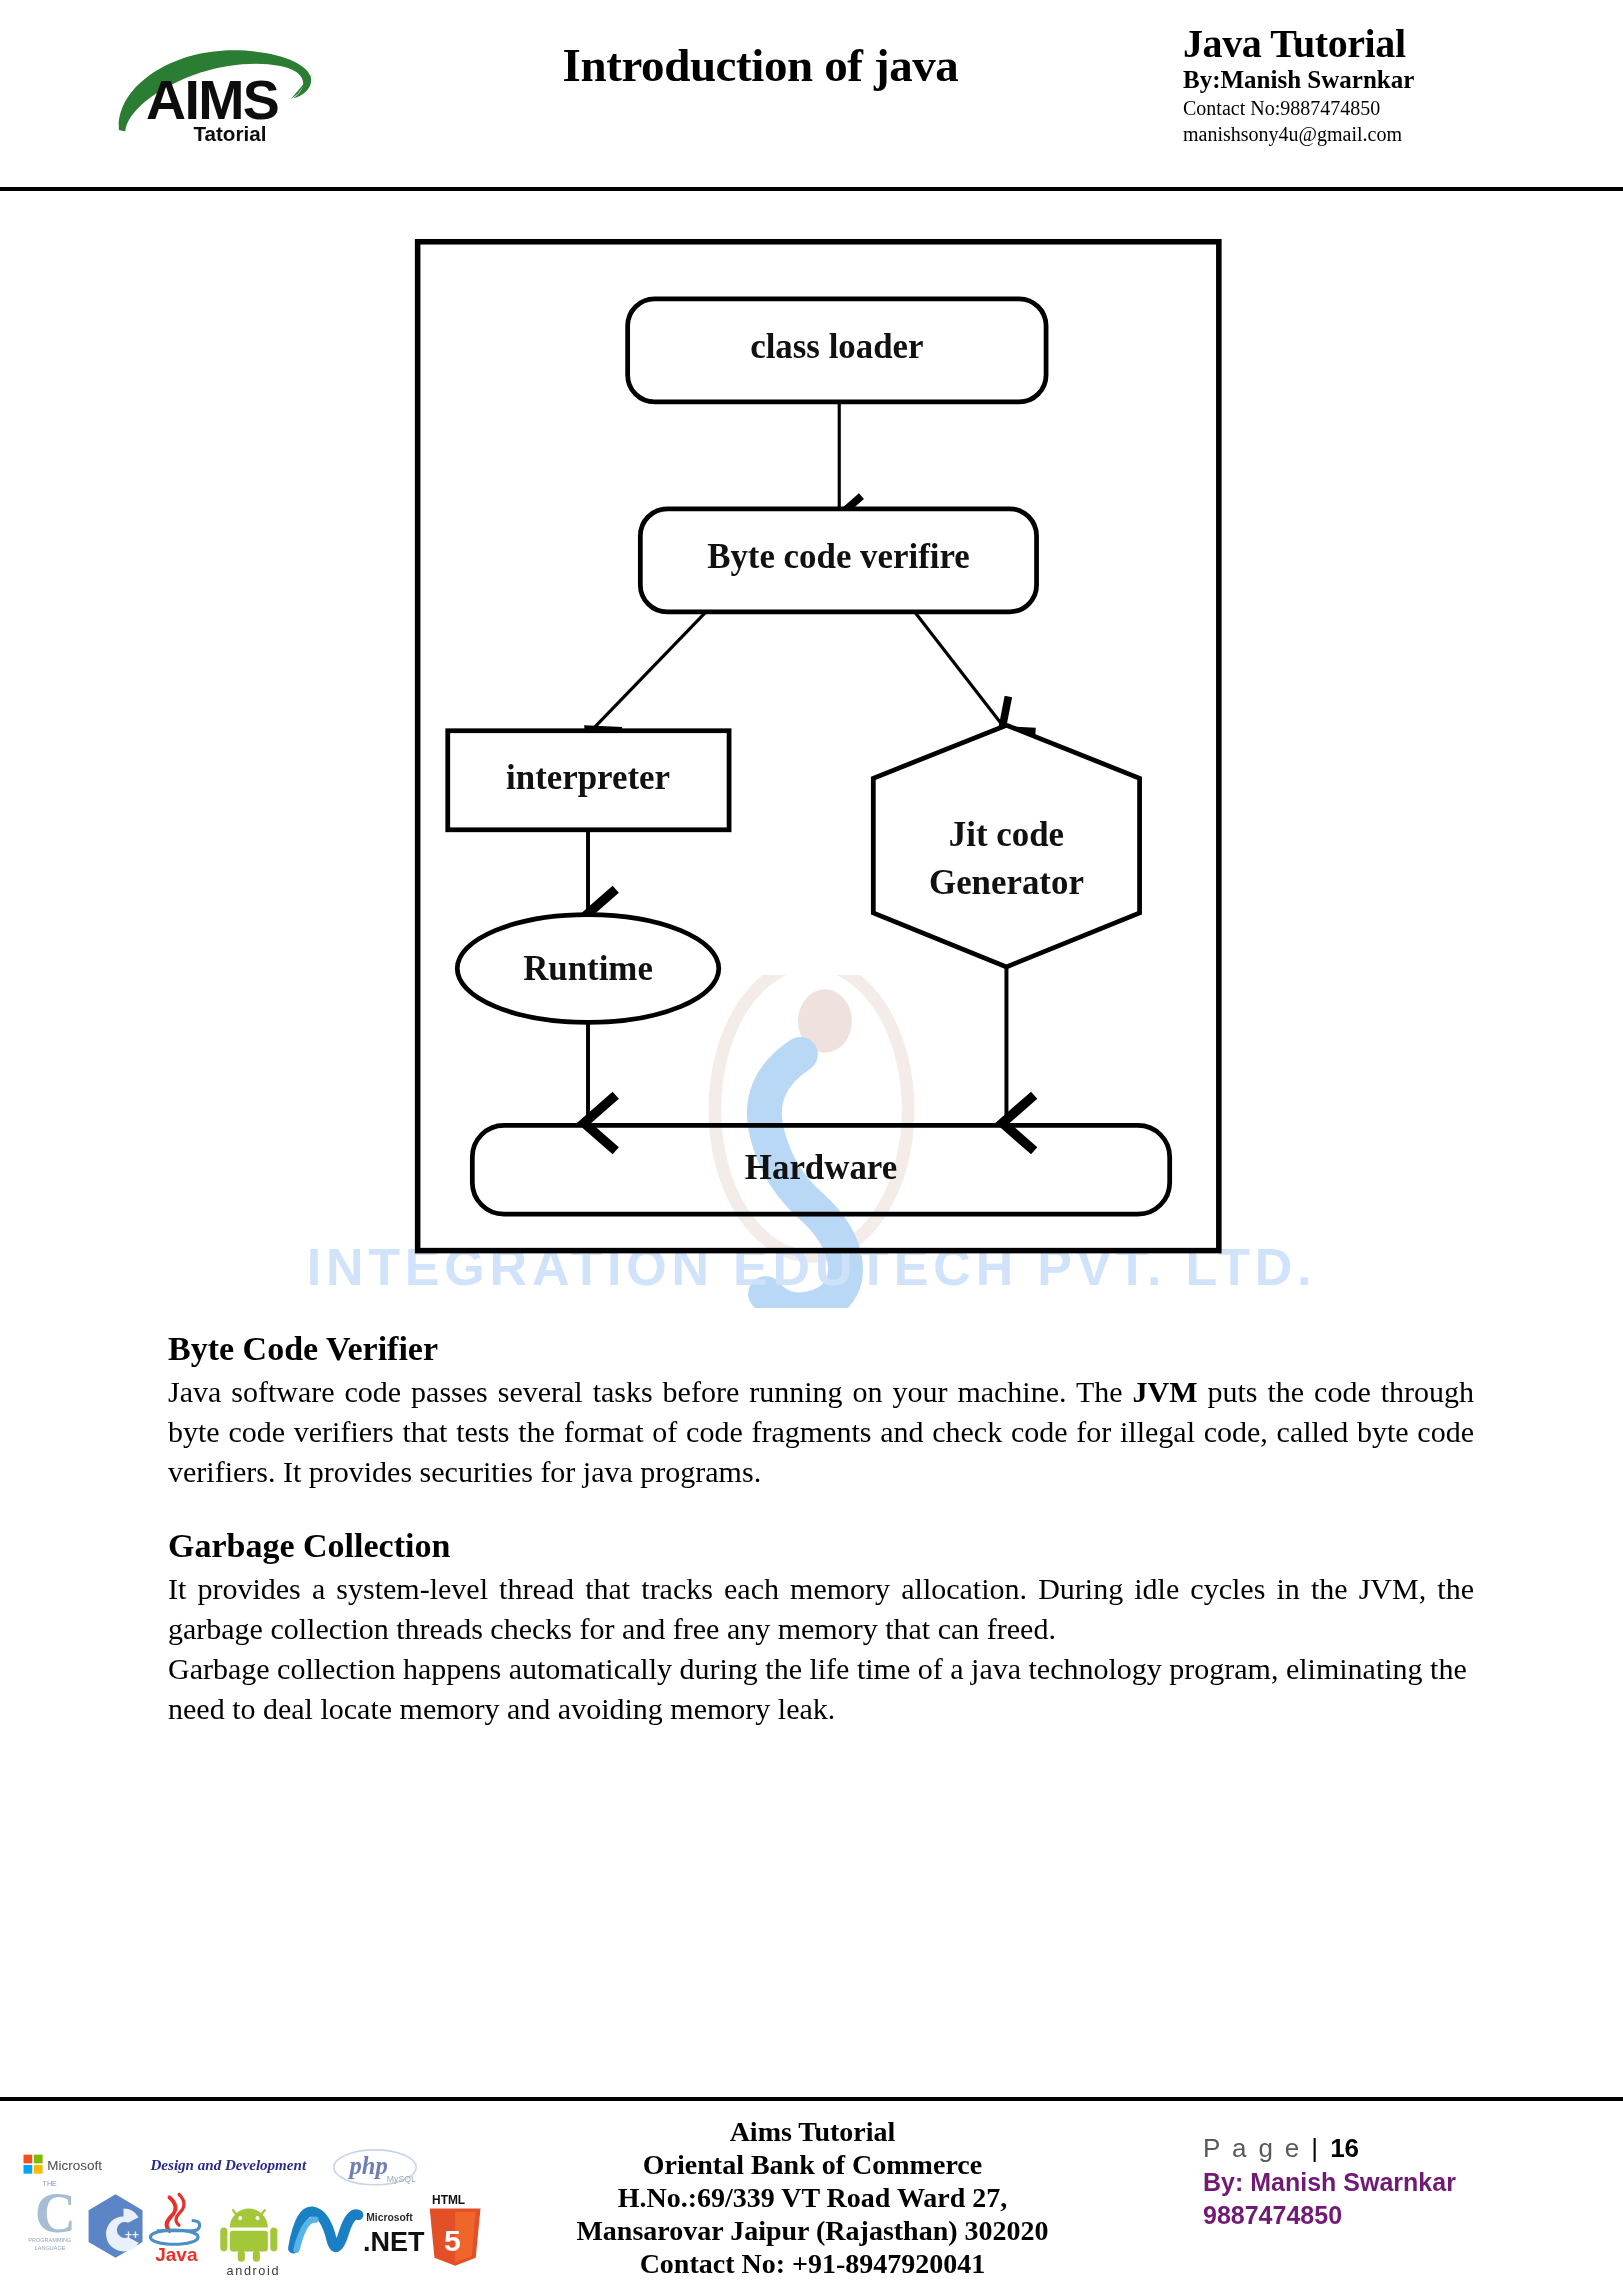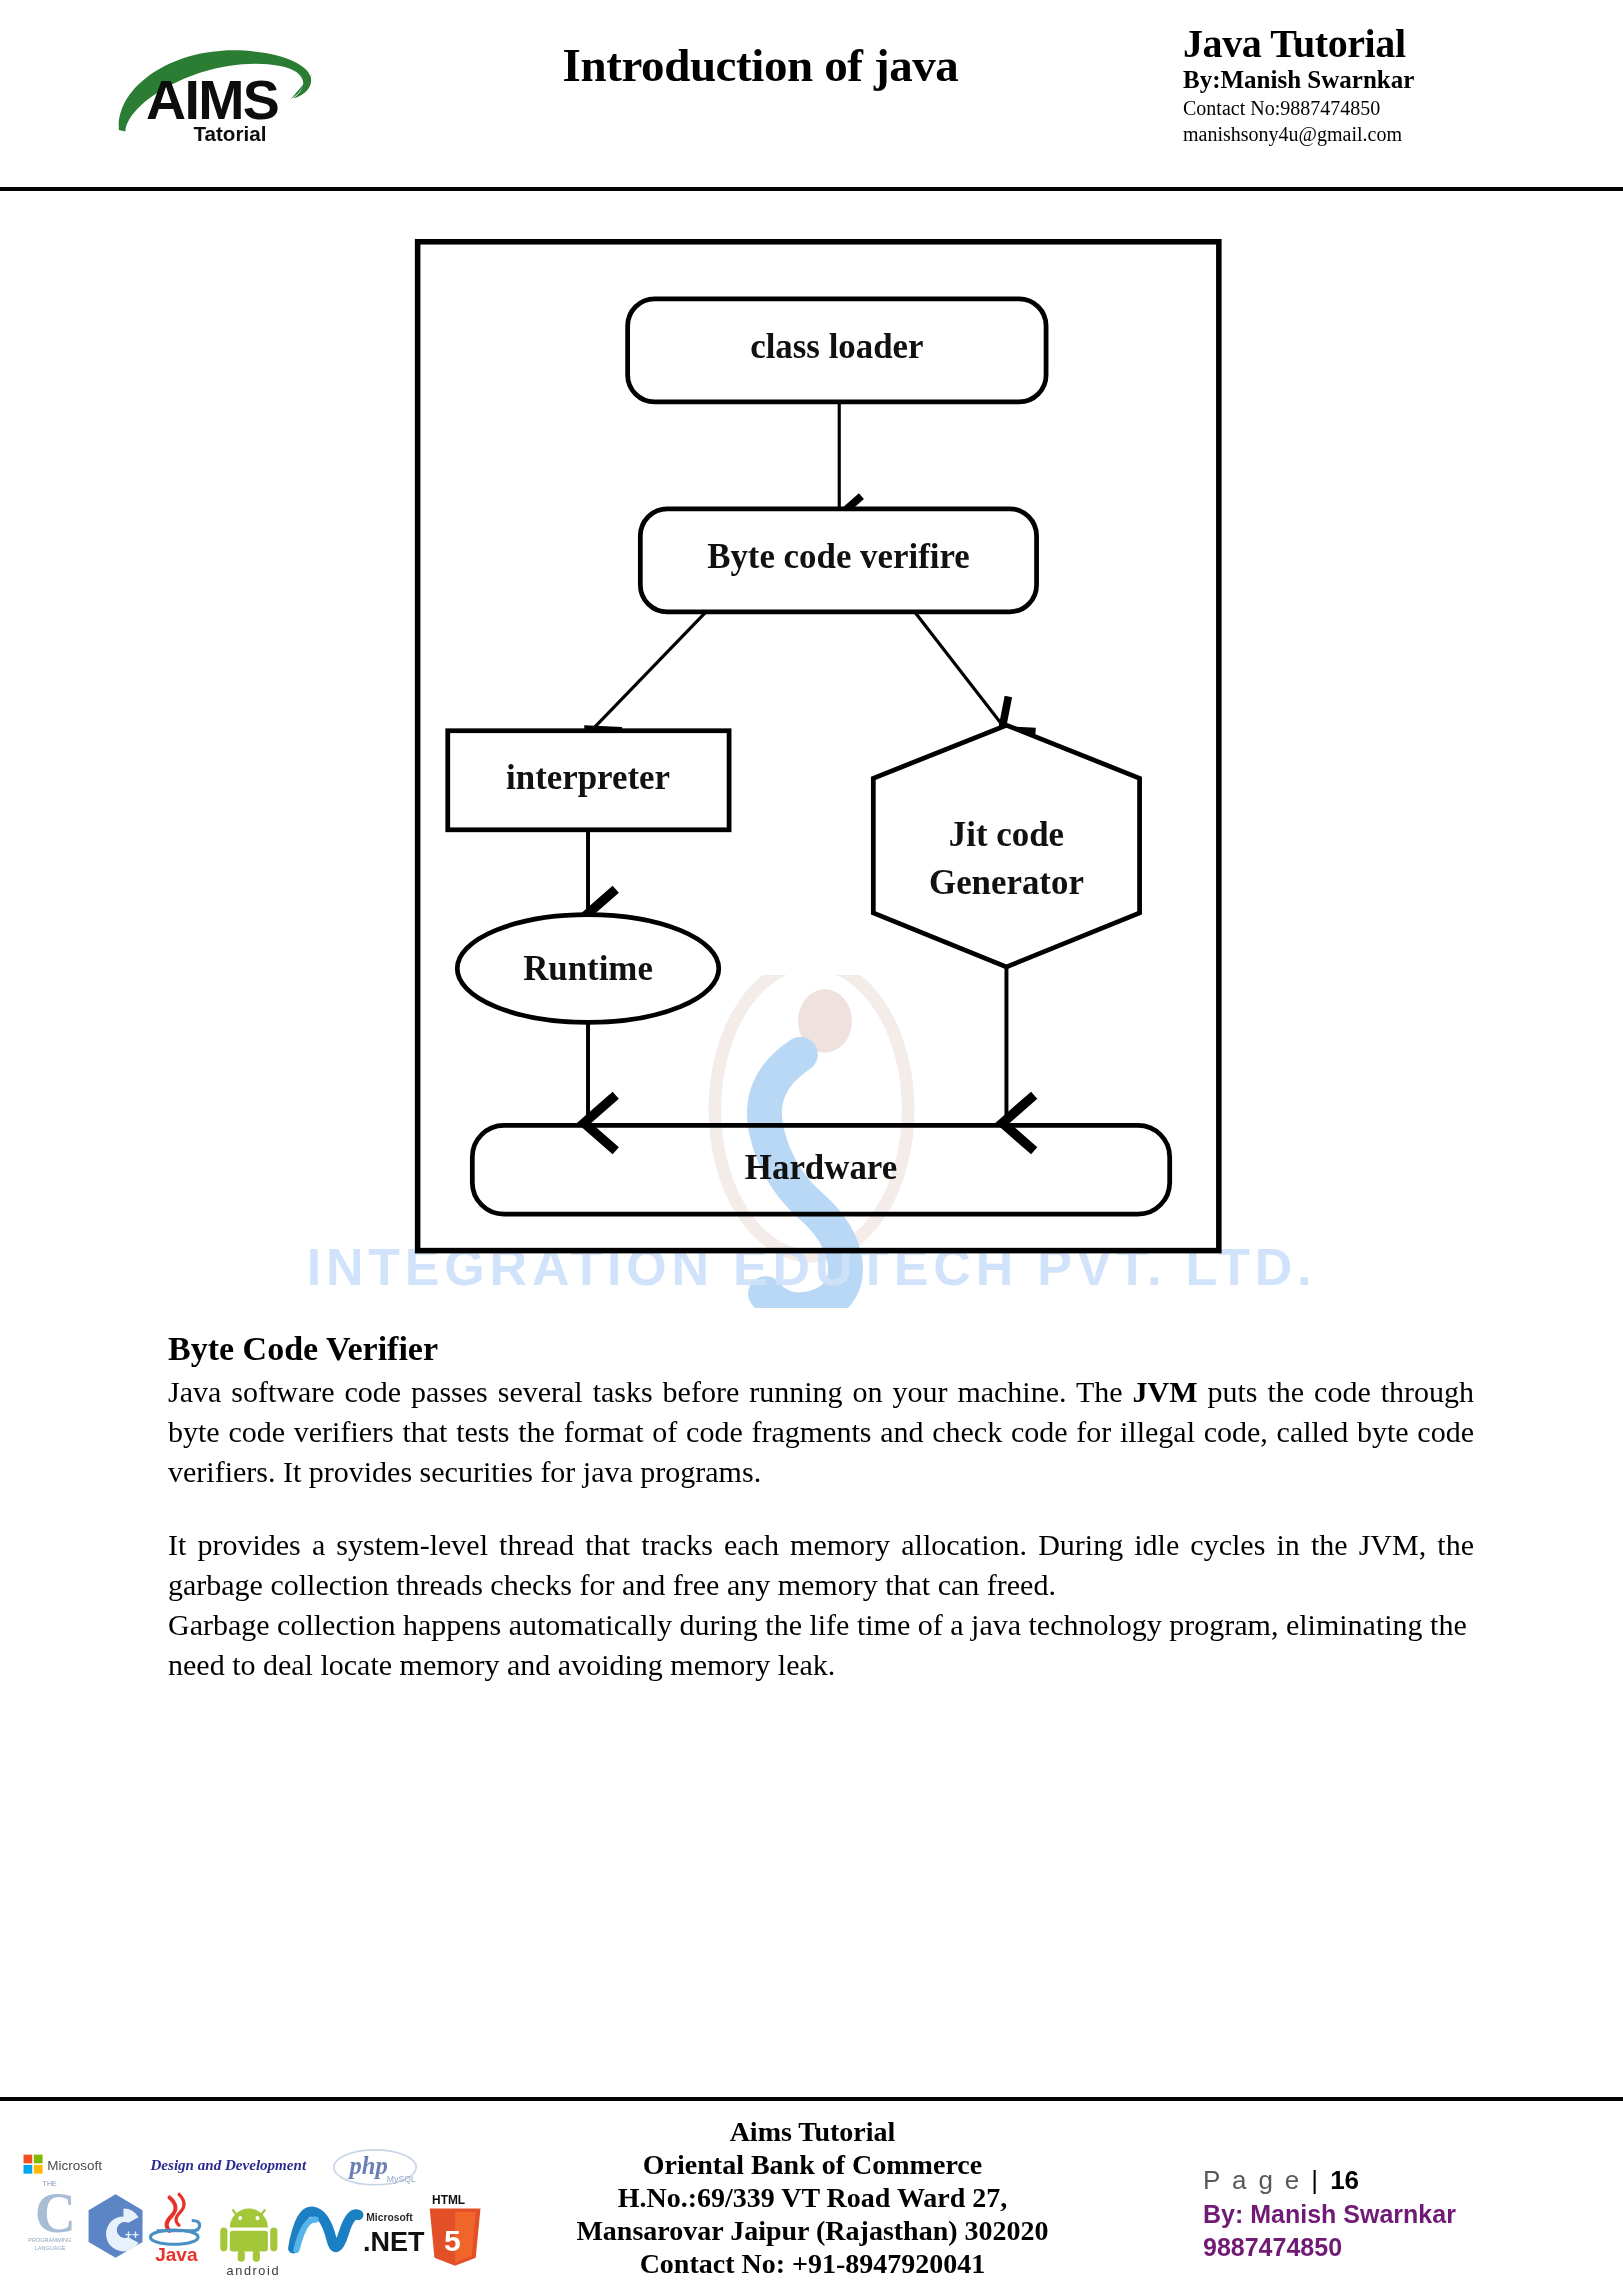--- a/index.html
+++ b/index.html
@@ -171,21 +171,20 @@
     left: 1203px;
     top: 30px;
     width: 396px;
     font-family: "Liberation Sans", sans-serif;
   }
   .fr-page {
     font-size: 26px;
     line-height: 35px;
     color: #595959;
     letter-spacing: 2.4px;
-    margin-top: 32px;
   }
   .fr-page .pnum {
     color: #000;
     font-weight: bold;
     letter-spacing: 0;
   }
   .fr-page .bar { color:#000; font-weight:400; }
   .fr-line {
     font-size: 25px;
     line-height: 33px;
@@ -292,20 +291,21 @@
   </svg>
 </div>
 
 <div class="content">
 
   <h2 class="sec-head">Byte Code Verifier</h2>
   <p class="sec-para"><span>Java software code passes several tasks before running on your machine. The </span><span class="b">JVM</span><span> puts the code through byte code verifiers that tests the format of code fragments and check code for illegal code, called byte code verifiers. It provides securities for java programs.</span></p>
 
   <div class="gap"></div>
 
+  <h2 class="sec-head">Garbage Collection</h2>
   <p class="sec-para">It provides a system-level thread that tracks each memory allocation. During idle cycles in the JVM, the garbage collection threads checks for and free any memory that can freed.</p>
   <p class="sec-para nojust">Garbage collection happens automatically during the life time of a java technology program, eliminating the need to deal locate memory and avoiding memory leak.</p>
 </div>
 
 <div class="rule-bottom"></div>
 <div class="footer">
 
   <div class="footer-logos">
     <svg width="476" height="143" viewBox="0 0 600 180" xmlns="http://www.w3.org/2000/svg">
 

